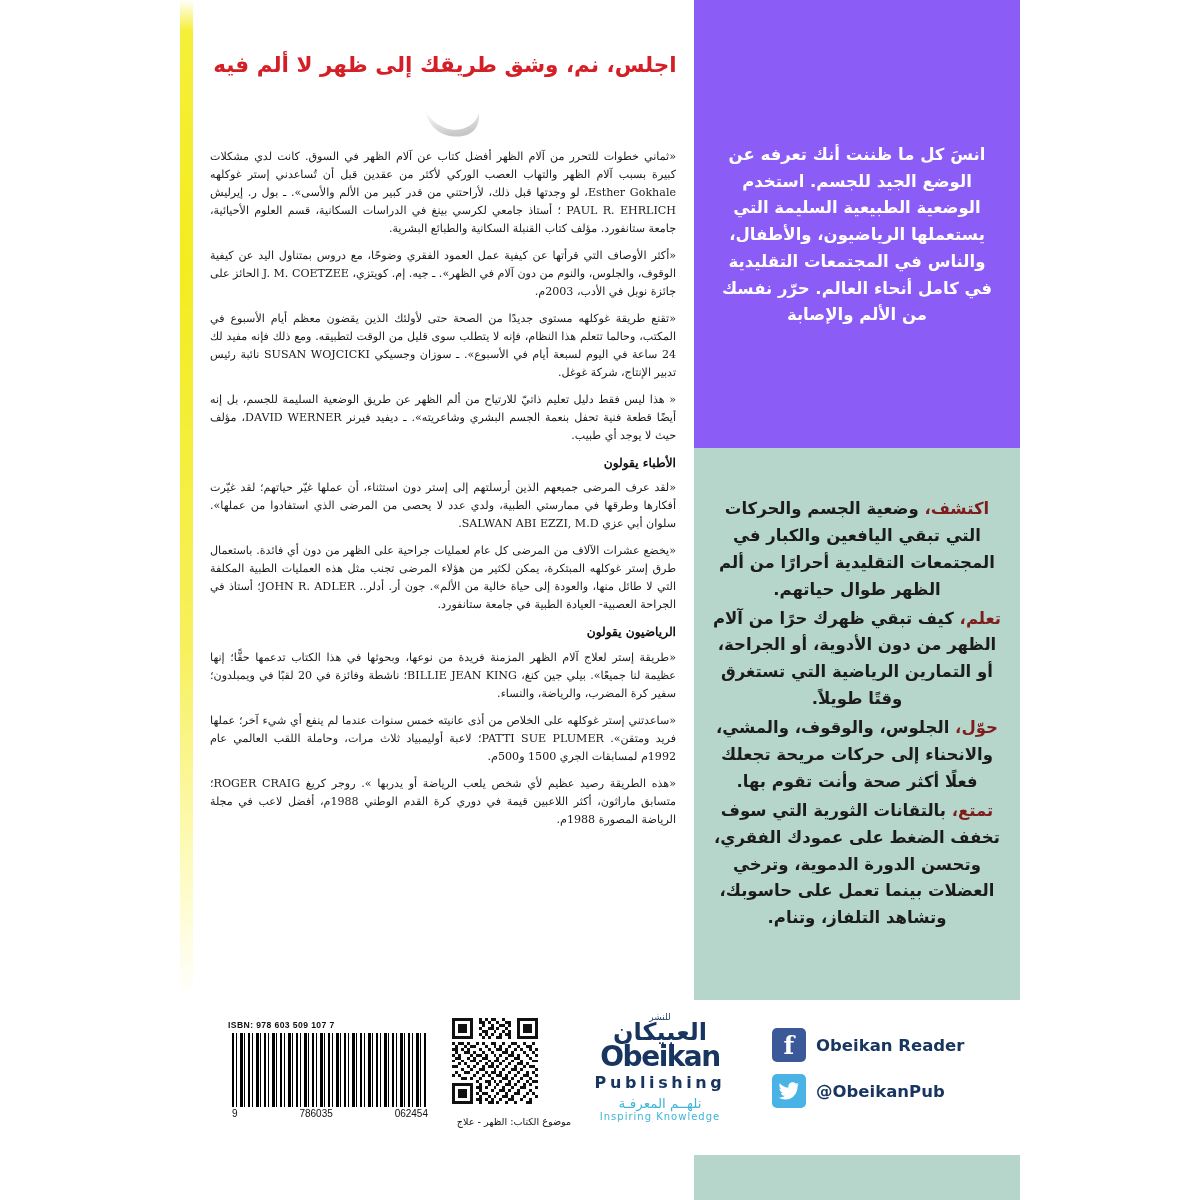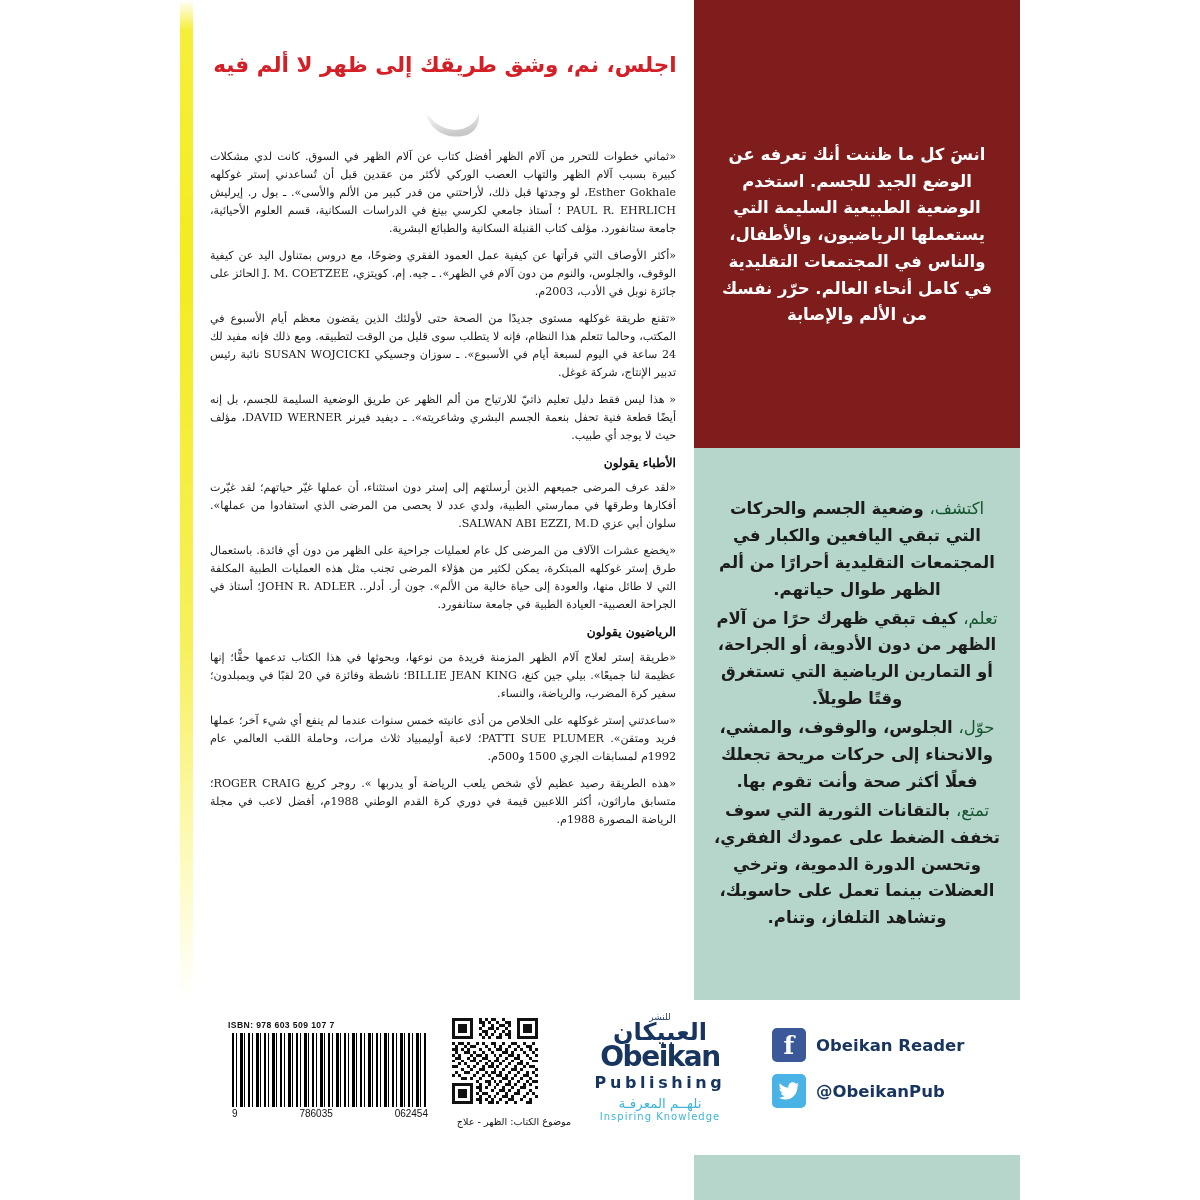--- a/index.html
+++ b/index.html
@@ -42,21 +42,21 @@
         #ffffff 99%);
   }
 
   
   .panel-dark {
     position: absolute;
     left: 514px;      
     top: 0px;
     width: 326px;
     height: 448px;
-    background: #7f1d1d;
+    background: #8b5cf6;
   }
   .panel-mint {
     position: absolute;
     left: 514px;
     top: 448px;
     width: 326px;
     height: 552px;
     background: #b6d6cc;
   }
   .panel-foot {
@@ -88,22 +88,22 @@
     top: 48px;
     color: #1c1c1c;
     font-weight: bold;
     font-size: 16.5px;
     line-height: 1.63;
     text-align: center;
     direction: rtl;
   }
   .panel-mint-text p { margin: 0 0 2px 0; }
   .kw {
-    color: #14532d;
-    font-weight: normal;
+    color: #7f1d1d;
+    font-weight: bold;
   }
 
   
   .title {
     position: absolute;
     left: 32px;
     top: 52px;
     width: 466px;
     text-align: center;
     color: #d51f26;

